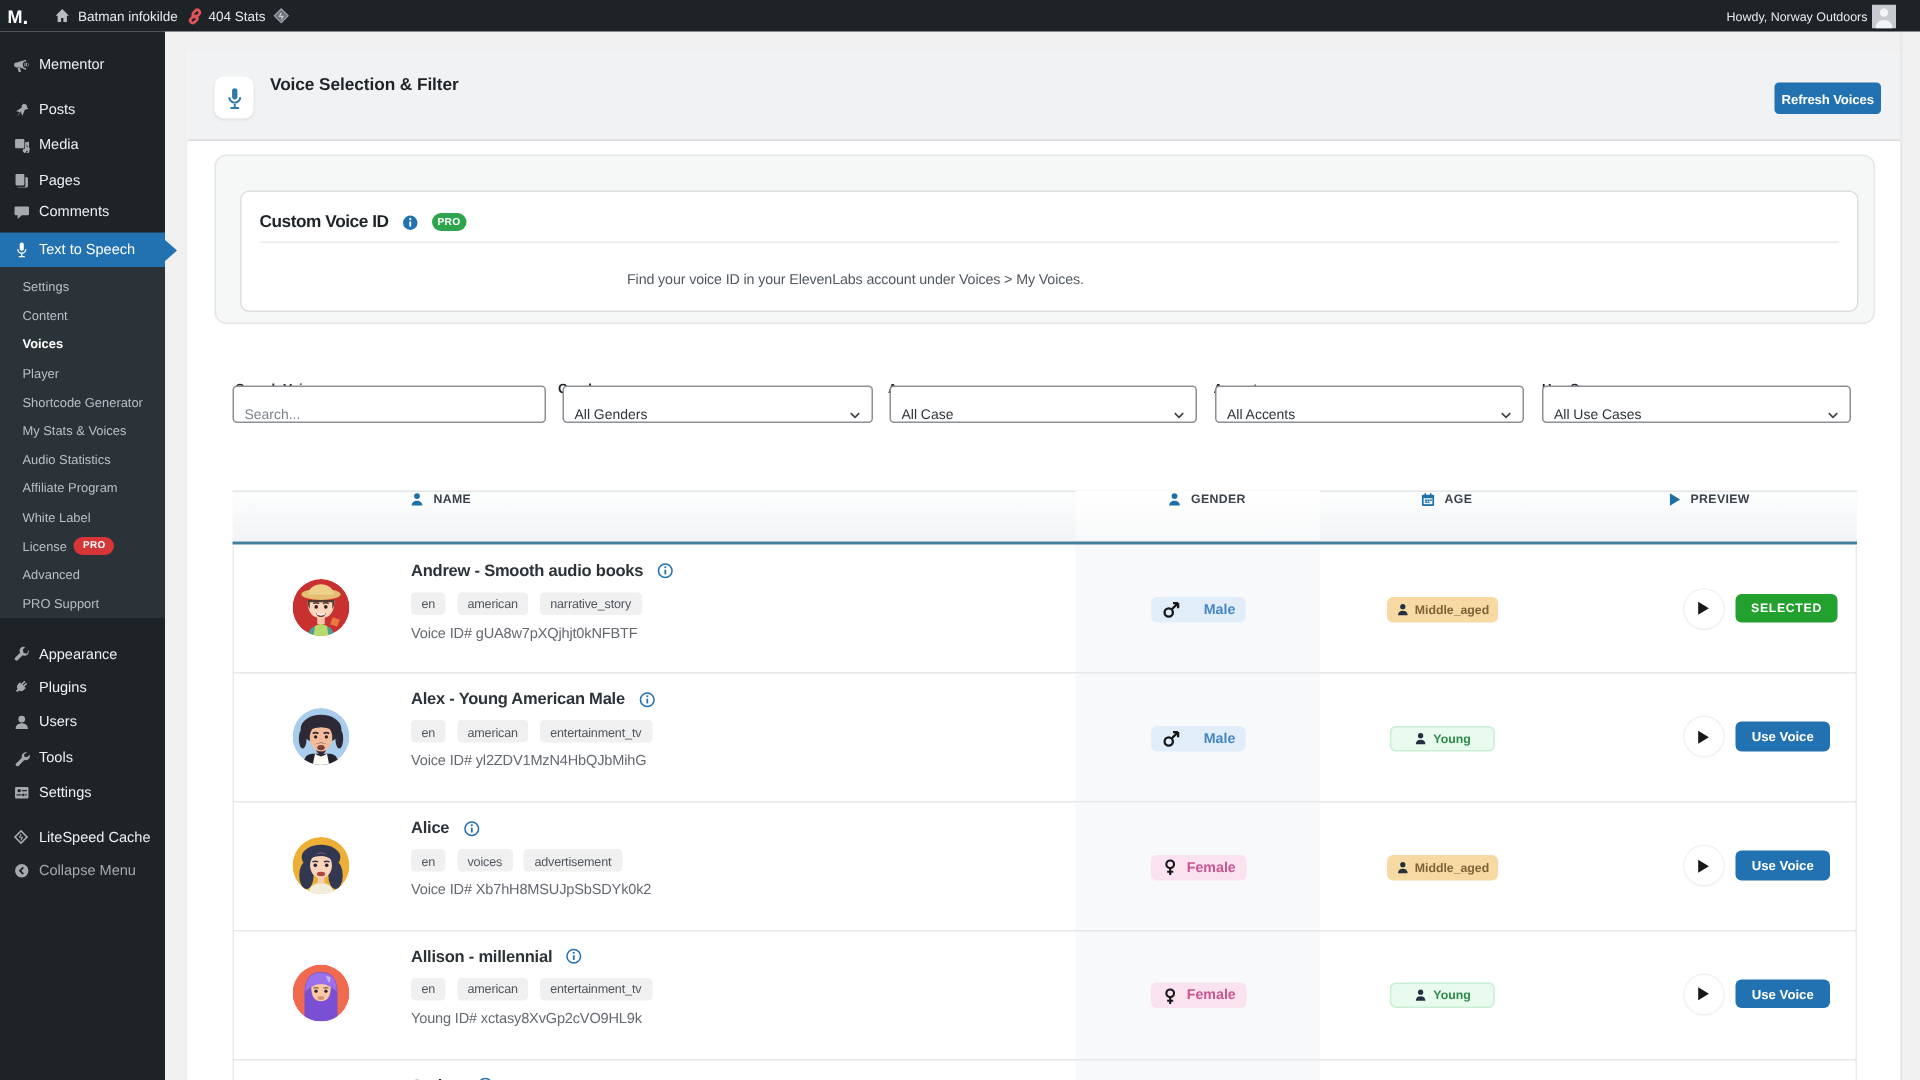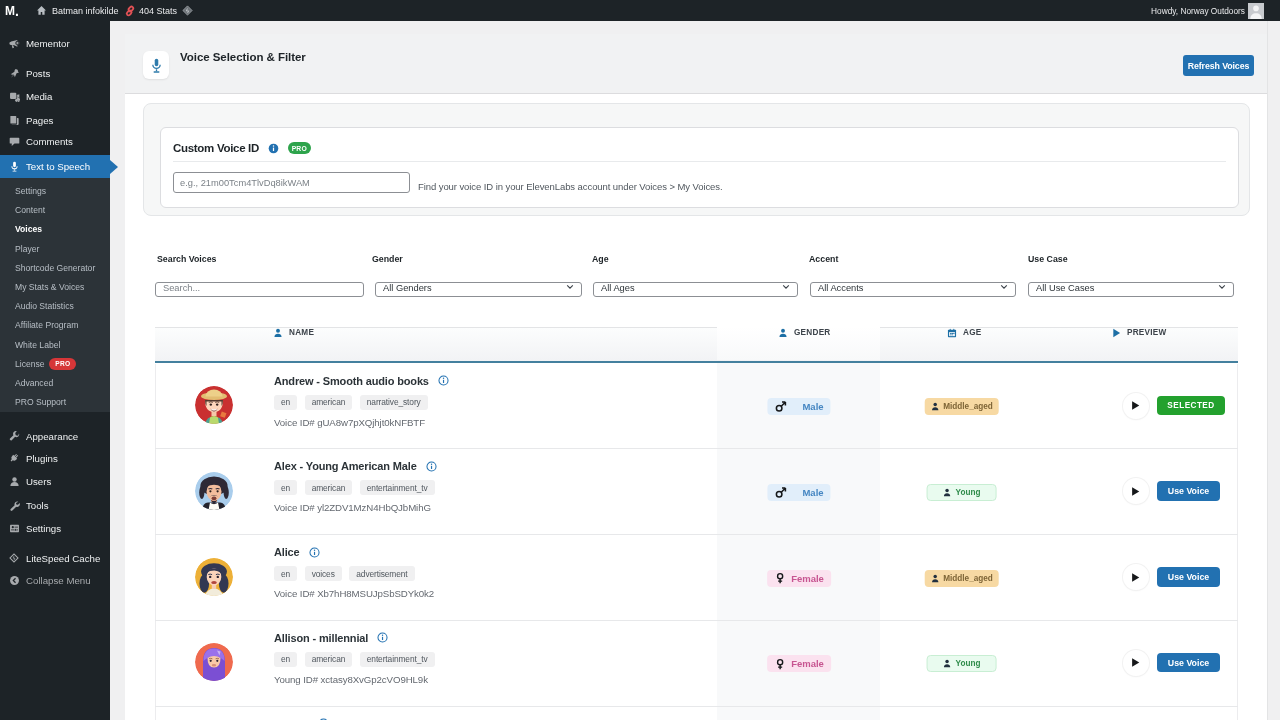--- a/index.html
+++ b/index.html
@@ -27,21 +27,21 @@
 #cvsec{position:absolute;left:18px;top:69px;width:1107px;height:113px;background:#f6f7f7;border:1px solid #e4e6e8;border-radius:8px}
 #cvcard{position:absolute;left:16px;top:23px;width:1079px;height:81px;background:#fff;border:1px solid #dcdde0;border-radius:6px}
 #cvtitle{position:absolute;left:12px;top:11px;display:flex;align-items:center}
 #cvtitle b{font-size:11.5px;color:#1d2327;letter-spacing:-.3px}
 #cvhr{position:absolute;left:12px;right:12px;top:33px;border-top:1px solid #e8eaec}
 #cvinput{position:absolute;left:12px;top:44px;width:237px;height:21px;border:1px solid #8c8f94;border-radius:3px;background:#fff;display:flex;align-items:center;padding-left:6px;color:#7c8288;font-size:9.3px}
 #cvhelp{position:absolute;left:257px;top:52.5px;font-size:9.5px;color:#50575e;letter-spacing:-.08px}
 .pro{display:inline-flex;align-items:center;justify-content:center;background:#2ea44c;color:#fff;font-size:6.8px;font-weight:bold;border-radius:8px;width:23px;height:12px;letter-spacing:.2px}
 
 .flabel{position:absolute;font-size:8.8px;font-weight:bold;color:#1d2327;top:220px}
-.finput{position:absolute;top:248px;height:15px;border:1px solid #8c8f94;border-radius:3px;background:#fff;font-size:9.3px;color:#2c3338;display:flex;align-items:flex-start;padding:0 7px;justify-content:space-between}
+.finput{position:absolute;top:223px;height:25px;border:1px solid #8c8f94;border-radius:3px;background:#fff;font-size:9.3px;color:#2c3338;display:flex;align-items:flex-end;padding:0 7px;justify-content:space-between}
 .finput .ph{color:#7c8288}
 .chev{width:8px;height:8px;flex:0 0 8px}
 
 #table{position:absolute;left:30px;top:293px;width:1083px;height:393px}
 #thead{position:absolute;left:0;top:0;width:1083px;height:35.5px;background:linear-gradient(#fcfdfd,#f2f3f5);border-top:1px solid #e3e4e6;border-bottom:2.5px solid #44809e}
 #gband{position:absolute;left:562px;top:35.5px;width:163px;height:357.5px;background:#f8f9fa}
 #ghead{position:absolute;left:562px;top:0;width:163px;height:33px;background:linear-gradient(#ffffff,#f8f9fa)}
 .hcell{position:absolute;top:0.5px;height:33px;display:flex;align-items:flex-start;font-size:8.2px;font-weight:bold;color:#3c434a;letter-spacing:.25px}
 .hcell svg{margin-right:6px}
 .trow{position:absolute;left:0;width:1083px;border-bottom:1px solid #e7e8ea}
@@ -215,39 +215,38 @@
     <div id="refresh">Refresh Voices</div>
   </div>
   <div id="cvsec">
     <div id="cvcard">
       <div id="cvtitle"><b>Custom Voice ID</b>&nbsp;&nbsp;<svg width="11" height="11" viewBox="0 0 16 16">
             <circle cx="8" cy="8" r="7" fill="#2271b1"></circle>
             <rect x="7.1" y="6.7" width="1.8" height="5" fill="#fff"></rect>
             <circle cx="8" cy="4.4" r="1.1" fill="#fff"></circle>
           </svg>&nbsp;&nbsp;<span class="pro">PRO</span></div>
       <div id="cvhr"></div>
-      <div id="cvinput">e.g., 21m00Tcm4TlvDq8ikWAM</div>
       <div id="cvhelp">Find your voice ID in your ElevenLabs account under Voices &gt; My Voices.</div>
     </div>
   </div>
   <div id="filters">
     <div class="flabel" style="left:32px">Search Voices</div>
     <div class="finput" style="left:30px;width:209px">
         <span class="ph">Search...</span>
       </div>
     <div class="flabel" style="left:247px">Gender</div>
     <div class="finput" style="left:250px;width:206.5px">
         <span>All Genders</span>
         <svg class="chev" viewBox="0 0 10 10">
           <path d="M1.5 3 5 6.5 8.5 3" fill="none" stroke="#3c434a" stroke-width="1.4"></path>
         </svg>
       </div>
     <div class="flabel" style="left:467px">Age</div>
     <div class="finput" style="left:468px;width:205px">
-        <span>All Ages</span>
+        <span>All Case</span>
         <svg class="chev" viewBox="0 0 10 10">
           <path d="M1.5 3 5 6.5 8.5 3" fill="none" stroke="#3c434a" stroke-width="1.4"></path>
         </svg>
       </div>
     <div class="flabel" style="left:684px">Accent</div>
     <div class="finput" style="left:685px;width:206px">
         <span>All Accents</span>
         <svg class="chev" viewBox="0 0 10 10">
           <path d="M1.5 3 5 6.5 8.5 3" fill="none" stroke="#3c434a" stroke-width="1.4"></path>
         </svg>

